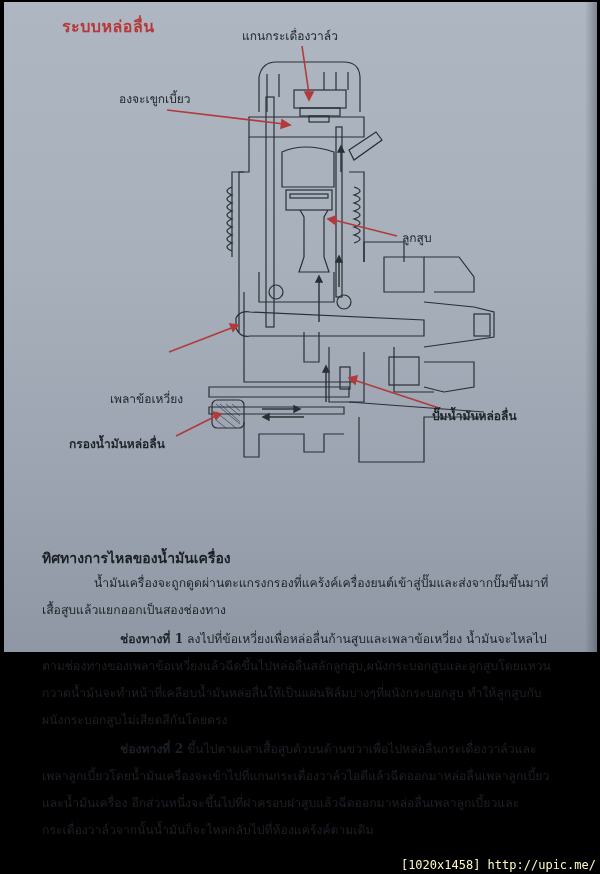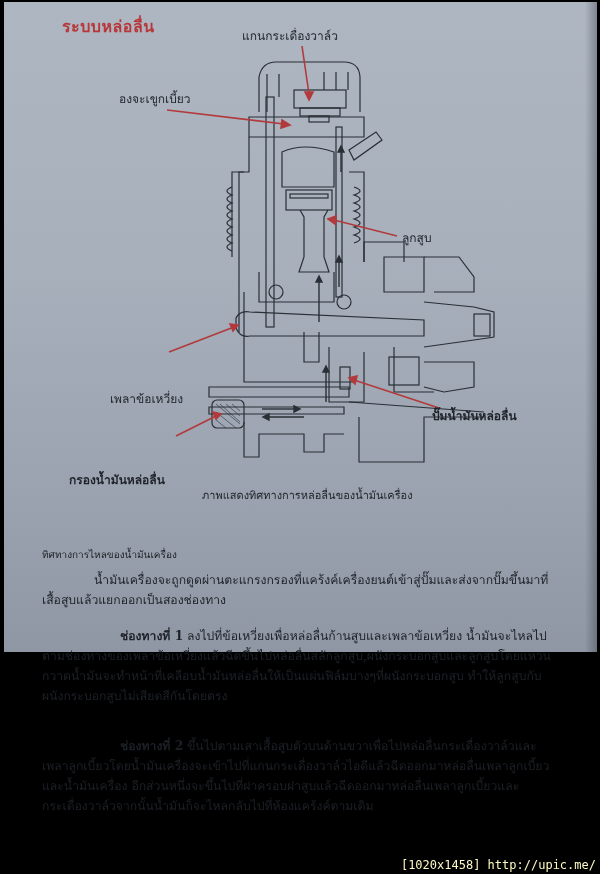--- a/index.html
+++ b/index.html
@@ -8,22 +8,22 @@
     position: absolute; left: 4px; top: 2px; width: 593px; height: 650px;
     background: linear-gradient(180deg, #aeb6c1 0%, #a7b0bb 40%, #9aa3af 75%, #8e97a3 100%);
   }
   .edge-shadow { position: absolute; right: 0; top: 0; width: 12px; height: 100%;
     background: linear-gradient(90deg, rgba(0,0,0,0) 0%, rgba(40,45,55,0.35) 100%); }
   .title { position: absolute; left: 58px; top: 12px; font-size: 16px; font-weight: bold; color: #b8383a; letter-spacing: 0.5px; }
   .lbl { position: absolute; font-size: 12px; color: #1f2329; font-family: Liberation Mono, monospace; white-space: nowrap; }
   .lbl.bold { font-weight: bold; font-size: 12px; }
   .diagram { position: absolute; left: 0; top: 0; width: 593px; height: 480px; }
   .caption { position: absolute; left: 198px; top: 484px; font-size: 11px; color: #23272d; }
-  .section-head { position: absolute; left: 38px; top: 545px; font-size: 10px; font-weight: normal; color: #1b1e23; }
-  .para { position: absolute; left: 38px; width: 520px; font-size: 12.2px; line-height: 20px; color: #1d2127; }
+  .section-head { position: absolute; left: 38px; top: 545px; font-size: 14px; font-weight: bold; color: #1b1e23; }
+  .para { position: absolute; left: 38px; width: 520px; font-size: 12.2px; line-height: 27px; color: #1d2127; }
   .para .indent { display: inline-block; width: 52px; }
   .para .lead { font-weight: bold; }
   .watermark { position: absolute; right: 4px; bottom: 2px; font-family: "DejaVu Sans Mono", monospace; font-size: 12px; color: #fef9c3; }
 </style>
 </head>
 <body>
 
 <div class="page">
   <div class="edge-shadow"></div>
 
@@ -119,23 +119,22 @@
       <line x1="172" y1="434" x2="212" y2="414"></line>
         <polygon points="209,410 217,412 212,417"></polygon>
     </g>
   </svg>
 
   <div class="lbl" style="left:238px; top:24px;">แกนกระเดื่องวาล์ว</div>
   <div class="lbl" style="left:115px; top:87px;">องจะเขูกเบี้ยว</div>
   <div class="lbl" style="left:398px; top:226px;">ลูกสูบ</div>
   <div class="lbl" style="left:106px; top:346px;margin-top:41px;">เพลาข้อเหวี่ยง</div>
   <div class="lbl bold" style="left:428px; top:404px;">ปั๊มน้ำมันหล่อลื่น</div>
-  <div class="lbl bold" style="left:65px; top:432px;margin-top:36px;">กรองน้ำมันหล่อลื่น</div>
+  <div class="lbl bold" style="left:65px; top:432px;">กรองน้ำมันหล่อลื่น</div>
 
-  <div class="caption">ภาพแสดงทิศทางการหล่อลื่นของน้ำมันเครื่อง</div>
 
   <div class="section-head">ทิศทางการไหลของน้ำมันเครื่อง</div>
 
   <div class="para" style="top:568px;">
     <span class="indent"></span><span>น้ำมันเครื่องจะถูกดูดผ่านตะแกรงกรองที่แคร้งค์เครื่องยนต์เข้าสู่ปั๊มและส่งจากปั๊มขึ้นมาที่เสื้อสูบแล้วแยกออกเป็นสองช่องทาง</span>
   </div>
 
   <div class="para" style="top:624px;">
     <span class="indent" style="width:78px;"></span><span class="lead">ช่องทางที่ 1</span><span> ลงไปที่ข้อเหวี่ยงเพื่อหล่อลื่นก้านสูบและเพลาข้อเหวี่ยง น้ำมันจะไหลไปตามช่องทางของเพลาข้อเหวี่ยงแล้วฉีดขึ้นไปหล่อลื่นสลักลูกสูบ,ผนังกระบอกสูบและลูกสูบโดยแหวนกวาดน้ำมันจะทำหน้าที่เคลือบน้ำมันหล่อลื่นให้เป็นแผ่นฟิล์มบางๆที่ผนังกระบอกสูบ ทำให้ลูกสูบกับผนังกระบอกสูบไม่เสียดสีกันโดยตรง</span>
   </div>

